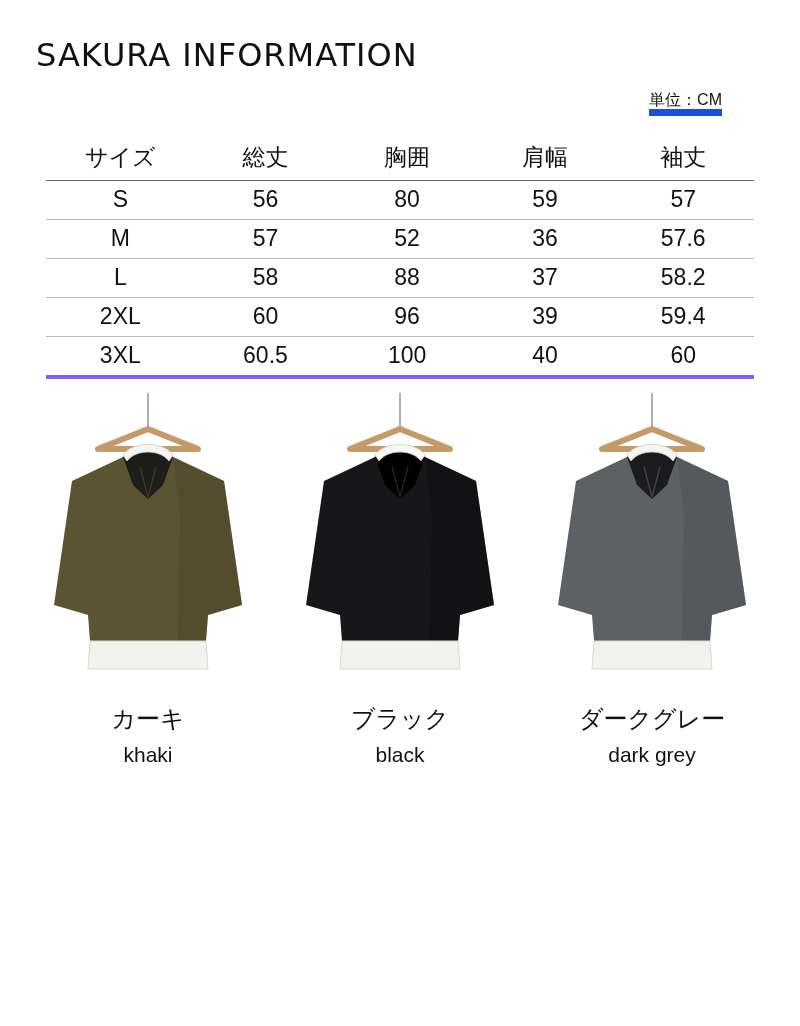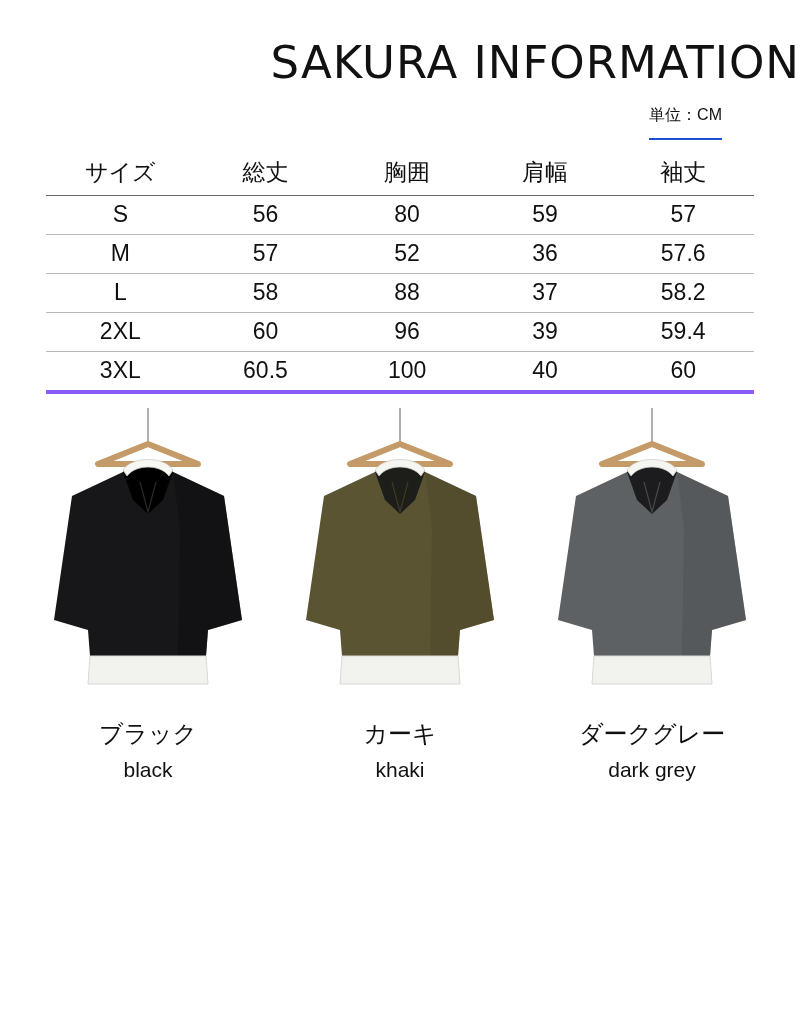--- a/index.html
+++ b/index.html
@@ -14,38 +14,37 @@
     color: #1a1a1a;
     overflow: hidden;
   }
   .page {
     position: relative;
     width: 800px;
     height: 1026px;
     box-sizing: border-box;
   }
   .title {
-    font-size: 45px;
+    font-size: 32px;
     font-weight: 400;
     letter-spacing: 1px;
     margin: 0;
     padding: 36px 0 0 36px;
     color: #111;
     font-family: "DejaVu Sans", sans-serif;
-    text-align: right;
   }
   .unit {
     text-align: right;
     padding: 16px 78px 0 0;
     font-size: 16px;
     color: #111;
   }
   .unit span {
-    border-bottom: 2px solid #1d4ed8;
-    padding-bottom: 15px;
+    border-bottom: 7px solid #1d4ed8;
+    padding-bottom: 1px;
   }
   .table-wrap {
     padding: 26px 46px 0 46px;
   }
   table.size-table {
     width: 708px;
     border-collapse: collapse;
     font-size: 23px;
     color: #111;
   }
@@ -173,40 +172,20 @@
           <td>100</td>
           <td>40</td>
           <td>60</td>
         </tr>
       </tbody>
     </table>
   </div>
 
 
   <div class="products">
-
-    <div class="product">
-      <div class="shirt-area">
-        <svg width="240" height="300" viewBox="0 0 240 300">
-          <line x1="120" y1="0" x2="120" y2="36" stroke="#8d8d8d" stroke-width="1.4"></line>
-          <path d="M120 36 L70 56 L170 56 Z" fill="none" stroke="#c49a68" stroke-width="6" stroke-linejoin="round"></path>
-          <path d="M70 56 L170 56" stroke="#c49a68" stroke-width="6"></path>
-          <path d="M95 64 C104 56, 136 56, 145 64
-                   L196 88 L214 212 L180 222 L178 248
-                   L62 248 L60 222 L26 212 L44 88 Z" fill="#17171a"></path>
-          <path d="M145 64 L196 88 L214 212 L180 222 L178 248 L150 248 L152 120 Z" fill="#0e0e10" opacity="0.5"></path>
-          <path d="M62 248 L178 248 L180 276 L60 276 Z" fill="#f2f2ef" stroke="#d8d8d4" stroke-width="1"></path>
-          <path d="M95 64 C104 56, 136 56, 145 64 L135 92 L120 106 L105 92 Z" fill="#000000"></path>
-          <path d="M95 62 C104 48, 136 48, 145 62 L141 68 C132 56, 108 56, 99 68 Z" fill="#f7f7f4" stroke="#cfcfc9" stroke-width="0.8"></path>
-          <path d="M112 74 L120 104 L128 74" fill="none" stroke="#2a2a2d" stroke-width="1.2"></path>
-        </svg>
-      </div>
-      <div class="label-jp">ブラック</div>
-      <div class="label-en">black</div>
-    </div>
 
     <div class="product">
       <div class="shirt-area">
         <svg width="240" height="300" viewBox="0 0 240 300">
           <line x1="120" y1="0" x2="120" y2="36" stroke="#8d8d8d" stroke-width="1.4"></line>
           <path d="M120 36 L70 56 L170 56 Z" fill="none" stroke="#c49a68" stroke-width="6" stroke-linejoin="round"></path>
           <path d="M70 56 L170 56" stroke="#c49a68" stroke-width="6"></path>
           <path d="M95 64 C104 56, 136 56, 145 64
                    L196 88 L214 212 L180 222 L178 248
                    L62 248 L60 222 L26 212 L44 88 Z" fill="#5a5433"></path>
@@ -223,20 +202,40 @@
     </div>
 
     <div class="product">
       <div class="shirt-area">
         <svg width="240" height="300" viewBox="0 0 240 300">
           <line x1="120" y1="0" x2="120" y2="36" stroke="#8d8d8d" stroke-width="1.4"></line>
           <path d="M120 36 L70 56 L170 56 Z" fill="none" stroke="#c49a68" stroke-width="6" stroke-linejoin="round"></path>
           <path d="M70 56 L170 56" stroke="#c49a68" stroke-width="6"></path>
           <path d="M95 64 C104 56, 136 56, 145 64
                    L196 88 L214 212 L180 222 L178 248
+                   L62 248 L60 222 L26 212 L44 88 Z" fill="#17171a"></path>
+          <path d="M145 64 L196 88 L214 212 L180 222 L178 248 L150 248 L152 120 Z" fill="#0e0e10" opacity="0.5"></path>
+          <path d="M62 248 L178 248 L180 276 L60 276 Z" fill="#f2f2ef" stroke="#d8d8d4" stroke-width="1"></path>
+          <path d="M95 64 C104 56, 136 56, 145 64 L135 92 L120 106 L105 92 Z" fill="#000000"></path>
+          <path d="M95 62 C104 48, 136 48, 145 62 L141 68 C132 56, 108 56, 99 68 Z" fill="#f7f7f4" stroke="#cfcfc9" stroke-width="0.8"></path>
+          <path d="M112 74 L120 104 L128 74" fill="none" stroke="#2a2a2d" stroke-width="1.2"></path>
+        </svg>
+      </div>
+      <div class="label-jp">ブラック</div>
+      <div class="label-en">black</div>
+    </div>
+
+    <div class="product">
+      <div class="shirt-area">
+        <svg width="240" height="300" viewBox="0 0 240 300">
+          <line x1="120" y1="0" x2="120" y2="36" stroke="#8d8d8d" stroke-width="1.4"></line>
+          <path d="M120 36 L70 56 L170 56 Z" fill="none" stroke="#c49a68" stroke-width="6" stroke-linejoin="round"></path>
+          <path d="M70 56 L170 56" stroke="#c49a68" stroke-width="6"></path>
+          <path d="M95 64 C104 56, 136 56, 145 64
+                   L196 88 L214 212 L180 222 L178 248
                    L62 248 L60 222 L26 212 L44 88 Z" fill="#5e6164"></path>
           <path d="M145 64 L196 88 L214 212 L180 222 L178 248 L150 248 L152 120 Z" fill="#4e5154" opacity="0.5"></path>
           <path d="M62 248 L178 248 L180 276 L60 276 Z" fill="#f2f2ef" stroke="#d8d8d4" stroke-width="1"></path>
           <path d="M95 64 C104 56, 136 56, 145 64 L135 92 L120 106 L105 92 Z" fill="#1c1c1e"></path>
           <path d="M95 62 C104 48, 136 48, 145 62 L141 68 C132 56, 108 56, 99 68 Z" fill="#f5f5f2" stroke="#cfcfc9" stroke-width="0.8"></path>
           <path d="M112 74 L120 104 L128 74" fill="none" stroke="#46494c" stroke-width="1.2"></path>
         </svg>
       </div>
       <div class="label-jp">ダークグレー</div>
       <div class="label-en">dark grey</div>

